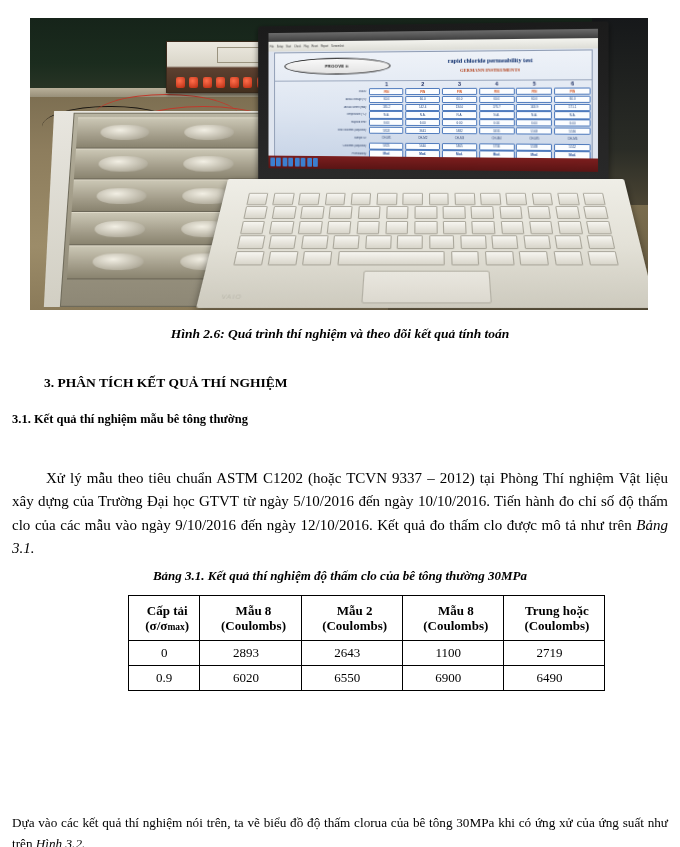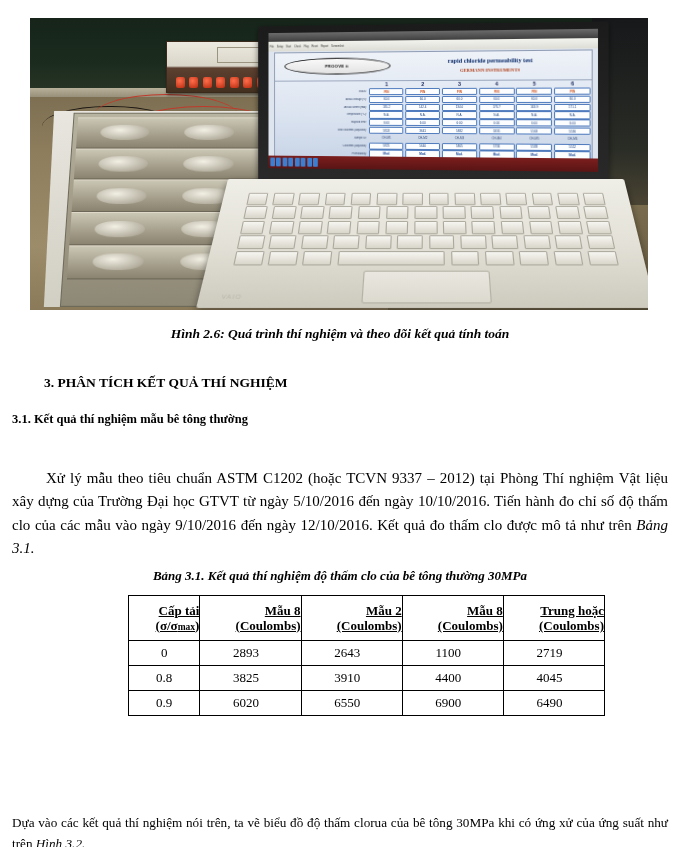--- a/index.html
+++ b/index.html
@@ -394,27 +394,26 @@
     border-collapse: collapse;
     font-size: 13px;
   }
   table.data th, table.data td {
     border: 1.3px solid #000;
     padding: 0;
     height: 24px;
   }
   table.data th {
     font-weight: bold;
-    text-align: right;
+    text-align: center;
     padding-left: 6px;
     line-height: 1.18;
     height: 44px;
     vertical-align: middle;
     white-space: nowrap;
-    text-decoration: underline;
   }
   table.data th .l2 { display: block; }
   table.data td {
     text-align: center;
     padding-right: 9px;
   }
   table.data td.lv {
     text-align: center;
     padding-right: 0;
   }
@@ -732,27 +731,20 @@
   </thead>
   <tbody>
     <tr>
       <td class="lv">0</td>
       <td>2893</td>
       <td>2643</td>
       <td>1100</td>
       <td>2719</td>
     </tr>
     <tr>
-      <td class="lv">0.8</td>
-      <td>3825</td>
-      <td>3910</td>
-      <td>4400</td>
-      <td>4045</td>
-    </tr>
-    <tr>
       <td class="lv">0.9</td>
       <td>6020</td>
       <td>6550</td>
       <td>6900</td>
       <td>6490</td>
     </tr>
   </tbody>
 </table>
 
 <p class="para2"><span>Dựa vào các kết quả thí nghiệm nói trên, ta vẽ biểu đồ độ thấm clorua của bê tông 30MPa khi có ứng xử của ứng suất như trên </span><span class="ital">Hình 3.2.</span></p>

